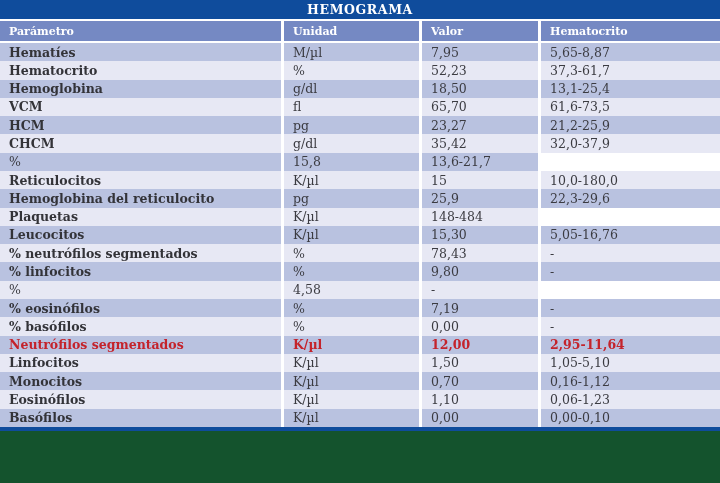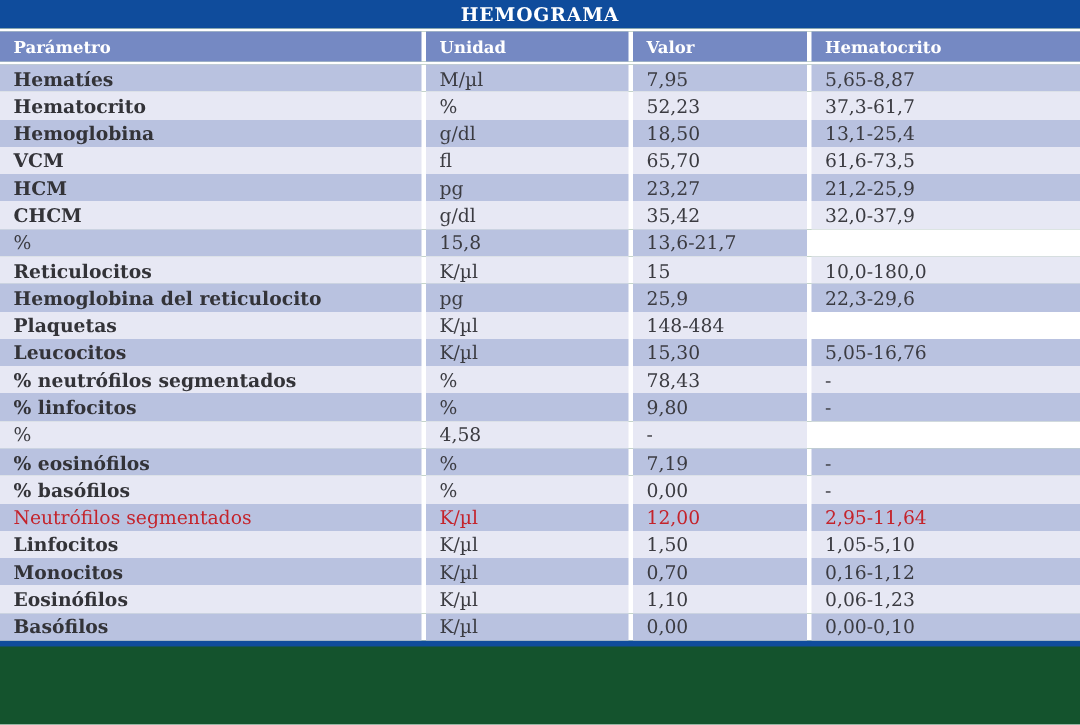--- a/index.html
+++ b/index.html
@@ -65,21 +65,21 @@
     font-size: 12.5px;
     color: #3b3b41;
     white-space: nowrap;
     overflow: hidden;
   }
   .data-row.dark > div { background: #b9c2e0; }
   .data-row.light > div { background: #e7e8f4; }
   .data-row > div.cell-param { font-weight: bold; color: #333338; }
   .data-row.alert > div {
     color: #c4232b;
-    font-weight: normal;
+    font-weight: bold;
   }
   .bottom-bar {
     height: 4px;
     background: #0f4c9c;
   }
 </style>
 </head>
 <body>
 
 <div class="page">

